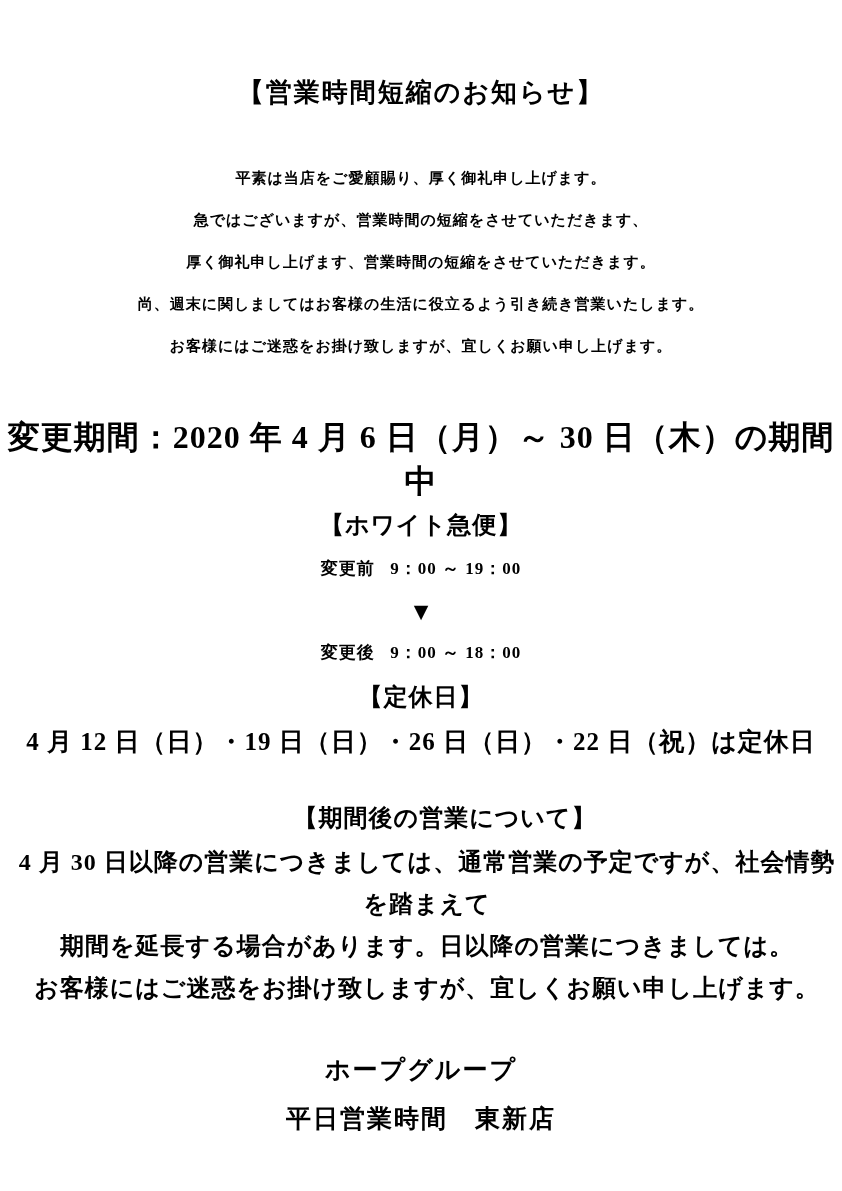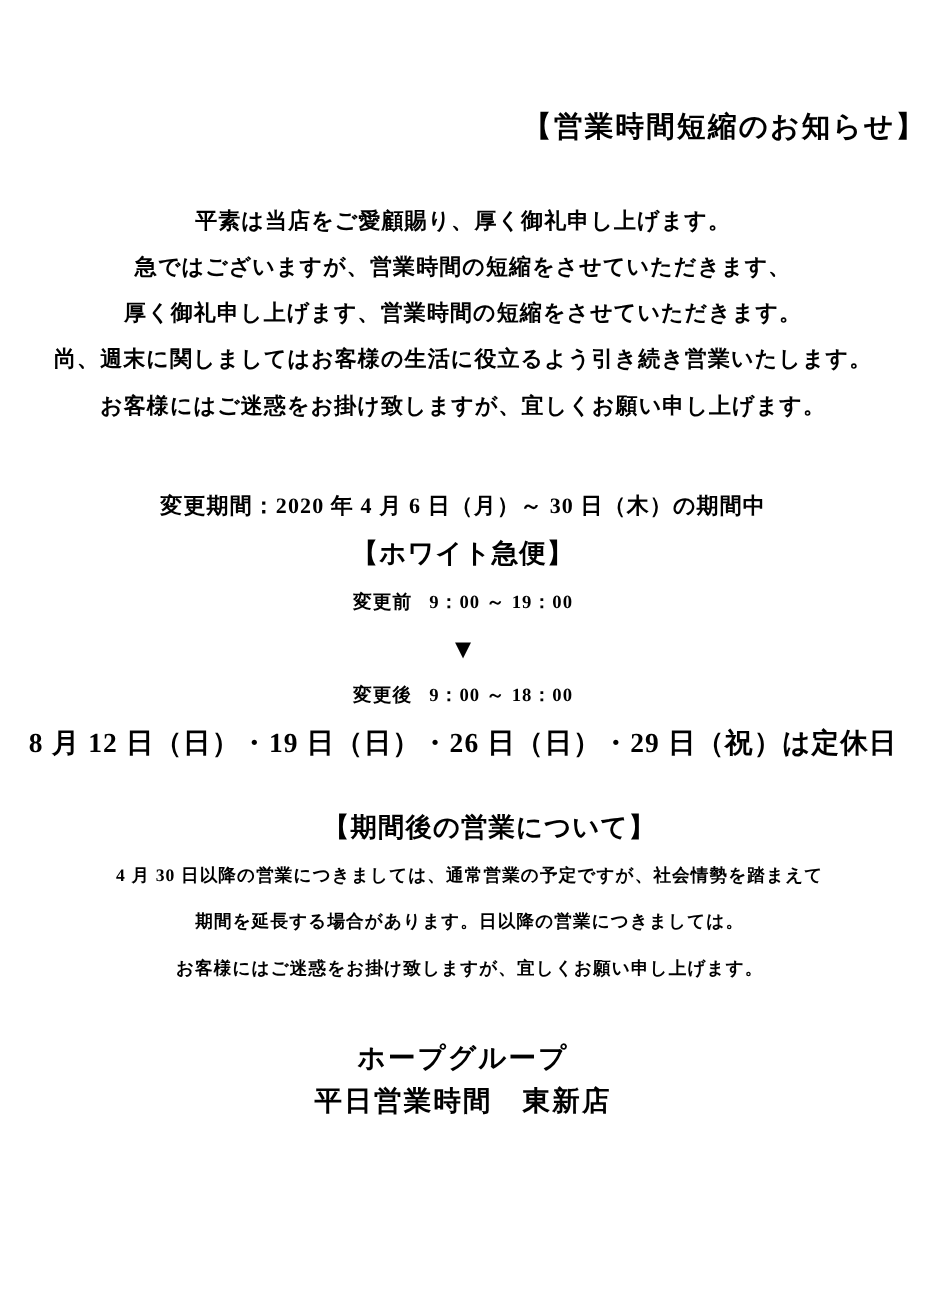--- a/index.html
+++ b/index.html
@@ -14,39 +14,38 @@
     margin: 0 auto;
     background: #ffffff;
     color: #000000;
     font-family: "Liberation Serif", "DejaVu Serif", serif;
     font-weight: bold;
     text-align: center;
     overflow: hidden;
   }
   .title {
     margin: 0;
-    padding-top: 98px;
+    padding-top: 75px;
     font-size: 26px;
     line-height: 36px;
     letter-spacing: 2px;
     font-weight: bold;
-    text-align: right;
   }
   .intro {
     margin-top: 46px;
-    font-size: 20px;
+    font-size: 15px;
     line-height: 42px;
     letter-spacing: 1px;
   }
   .intro p {
     margin: 0;
   }
   .period-line {
     margin-top: 48px;
-    font-size: 20px;
+    font-size: 32px;
     line-height: 44px;
     letter-spacing: 1px;
   }
   .section-heading {
     font-size: 24px;
     line-height: 44px;
     letter-spacing: 1px;
   }
   .sched-line {
     font-size: 17px;
@@ -67,36 +66,36 @@
     letter-spacing: 1px;
   }
   .post-section {
     margin-top: 30px;
   }
   .post-section .section-heading {
     line-height: 46px;
     padding-left: 48px;
   }
   .post-lines {
-    font-size: 16px;
+    font-size: 24px;
     line-height: 42px;
     letter-spacing: 1px;
     padding-left: 12px;
   }
   .post-lines p {
     margin: 0;
   }
   .footer {
     margin-top: 44px;
     font-size: 25px;
     line-height: 33px;
     letter-spacing: 2px;
   }
   .footer div {
-    margin: 6px;
+    margin: 16px;
   }
 </style>
 </head>
 <body>
 
 <div class="page">
 
   <h1 class="title">【営業時間短縮のお知らせ】</h1>
 
   <div class="intro">
@@ -116,22 +115,23 @@
   </div>
 
   <div class="arrow-row">
     <span>▼</span>
   </div>
 
   <div class="sched-line">
     <span class="sched-label">変更後</span><span>9：00 ～ 18：00</span>
   </div>
 
+  <div class="section-heading">【定休日】</div>
 
-  <div class="closed-line">8 月 12 日（日）・19 日（日）・26 日（日）・29 日（祝）は定休日</div>
+  <div class="closed-line">4 月 12 日（日）・19 日（日）・26 日（日）・22 日（祝）は定休日</div>
 
   <div class="post-section">
     <div class="section-heading">【期間後の営業について】</div>
     <div class="post-lines">
       <p>4 月 30 日以降の営業につきましては、通常営業の予定ですが、社会情勢を踏まえて</p>
       <p>期間を延長する場合があります。日以降の営業につきましては。</p>
       <p>お客様にはご迷惑をお掛け致しますが、宜しくお願い申し上げます。</p>
     </div>
   </div>
 

